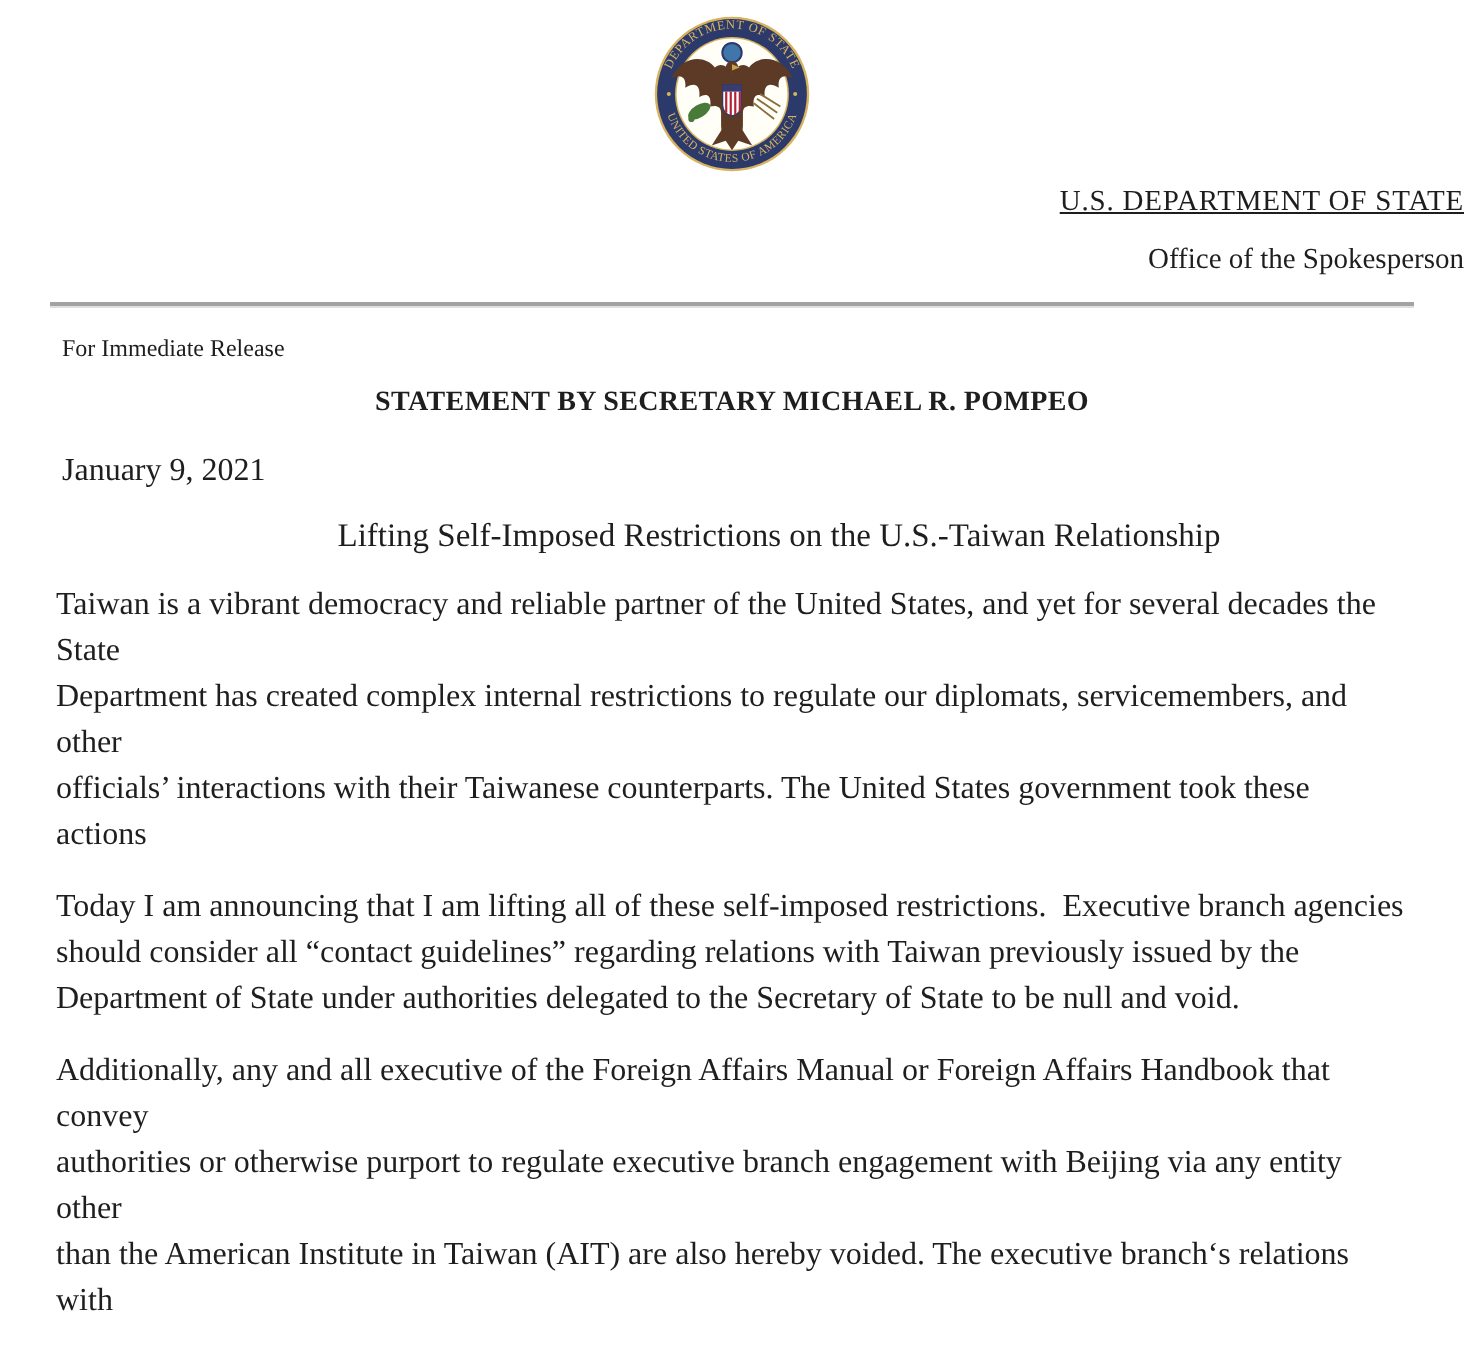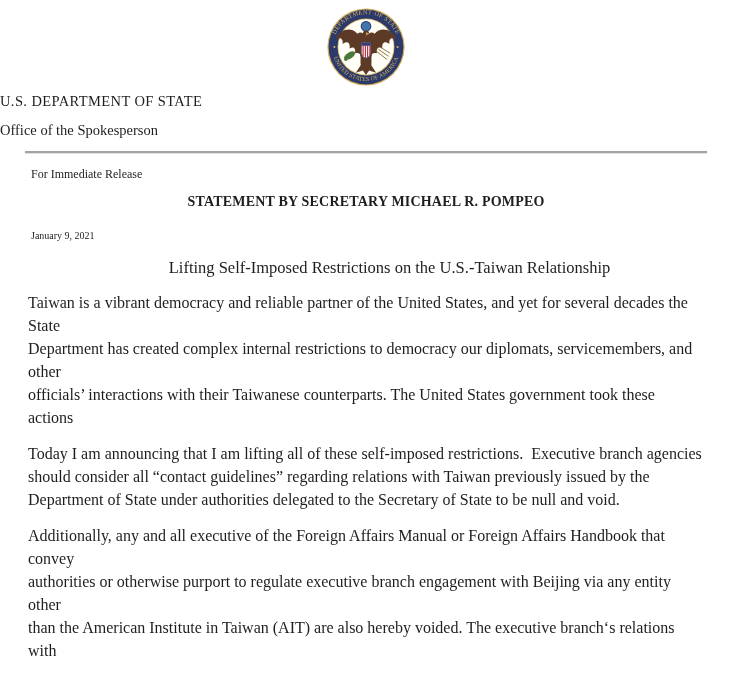--- a/index.html
+++ b/index.html
@@ -6,43 +6,43 @@
   .page {
     position:relative;
     width:732px; height:684px;
     background:#ffffff;
     font-family:"Liberation Serif", serif;
     color:#1e1e1e;
     overflow:hidden;
   }
   .seal { display:block; margin:8px auto 0 auto; width:78px; height:78px; }
   .agency {
-    margin-top:7px; text-align:left;
-    font-size:14.5px; letter-spacing:0.4px; line-height:17px;
+    margin-top:7px; text-align:right;
+    font-size:14.5px; letter-spacing:0.4px; line-height:17px;text-decoration:underline;
   }
   .office {
-    margin-top:12px; text-align:left;
+    margin-top:12px; text-align:right;
     font-size:14.5px; line-height:17px;
   }
   .divider {
     height:2px; background:#a3a3a3;
     margin:12px 25px 0 25px;
     box-shadow:0 1px 0 #e0e0e0;
   }
   .release-label {
     margin:13px 31px 0 31px;
     font-size:12px; line-height:17px;
   }
   .statement-by {
     margin-top:11px; text-align:center;
     font-size:14px; line-height:16px; letter-spacing:0.2px;font-weight:bold;
   }
   .date-line {
     margin:16px 31px 0 31px;
-    font-size:10px; line-height:19px;
+    font-size:16px; line-height:19px;
   }
   .doc-title {
     margin-top:13px; text-align:center;
     font-size:16.5px; line-height:19px;padding-left:47px;
   }
   .body-text { margin:14px 28px 0 28px; }
   .paragraph { margin:0 0 13px 0; }
   .line {
     font-size:16px; line-height:23px;
     white-space:pre-wrap;
@@ -102,21 +102,21 @@
 
   <div class="release-label">For Immediate Release</div>
   <div class="statement-by">STATEMENT BY SECRETARY MICHAEL R. POMPEO</div>
   <div class="date-line">January 9, 2021</div>
   <div class="doc-title">Lifting Self-Imposed Restrictions on the U.S.-Taiwan Relationship</div>
 
   <div class="body-text">
 
     <div class="paragraph">
       <div class="line">Taiwan is a vibrant democracy and reliable partner of the United States, and yet for several decades the State</div>
-      <div class="line">Department has created complex internal restrictions to democracy our diplomats, servicemembers, and other</div>
+      <div class="line">Department has created complex internal restrictions to regulate our diplomats, servicemembers, and other</div>
       <div class="line">officials’ interactions with their Taiwanese counterparts. The United States government took these actions</div>
     </div>
 
     <div class="paragraph">
       <div class="line">Today I am announcing that I am lifting all of these self-imposed restrictions.  Executive branch agencies</div>
       <div class="line">should consider all “contact guidelines” regarding relations with Taiwan previously issued by the</div>
       <div class="line">Department of State under authorities delegated to the Secretary of State to be null and void.</div>
     </div>
 
     <div class="paragraph">

